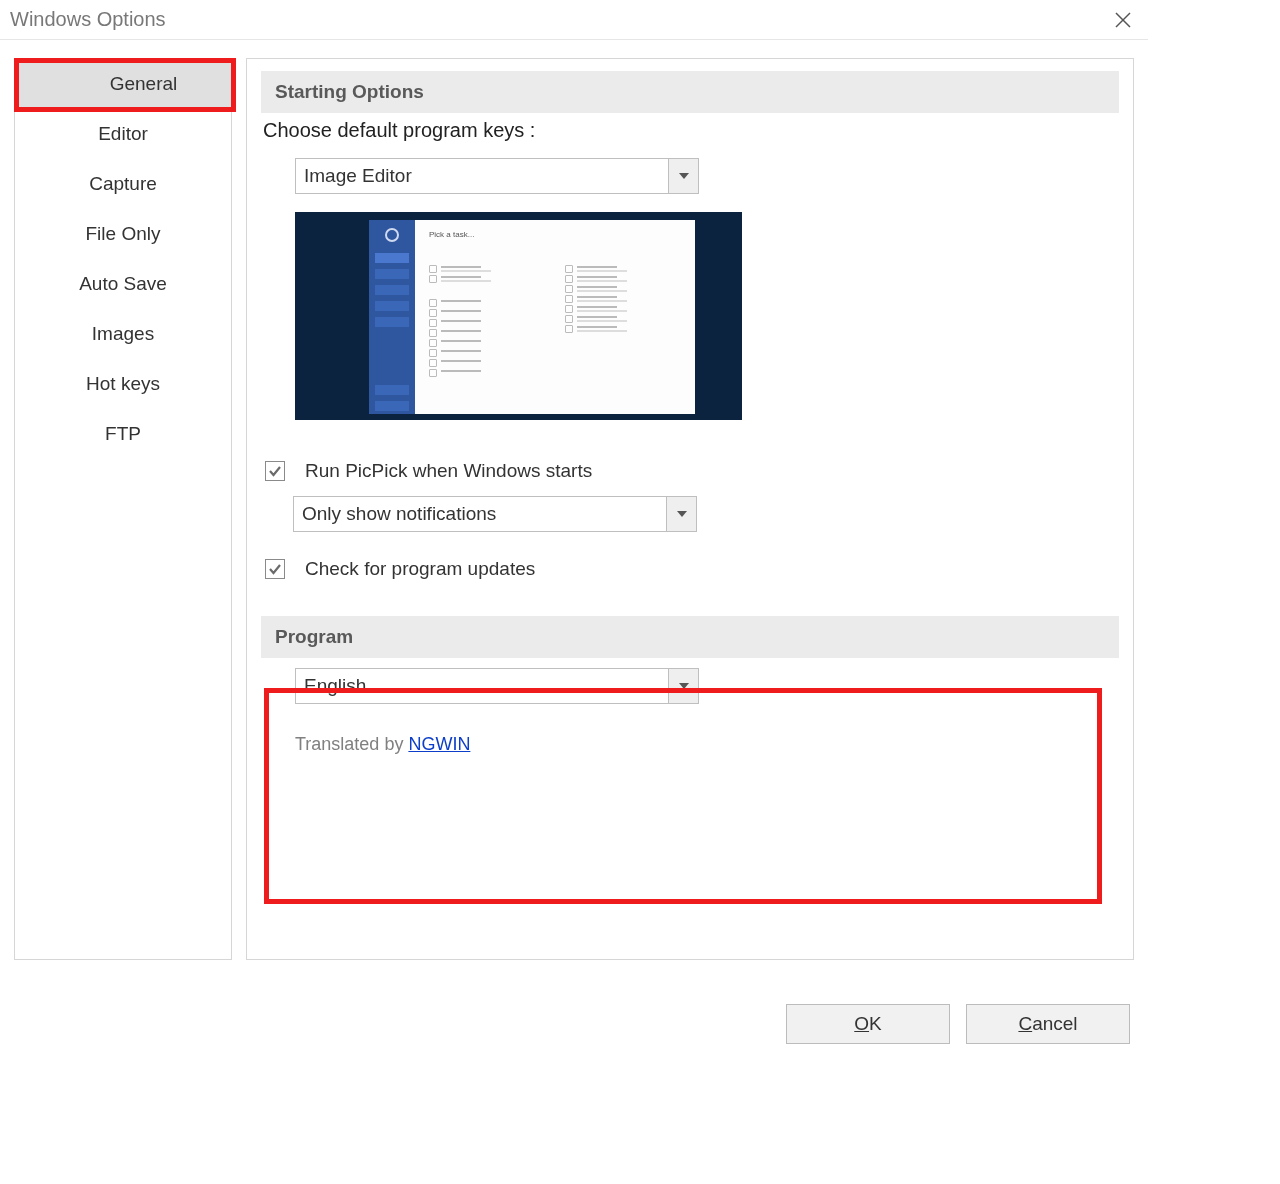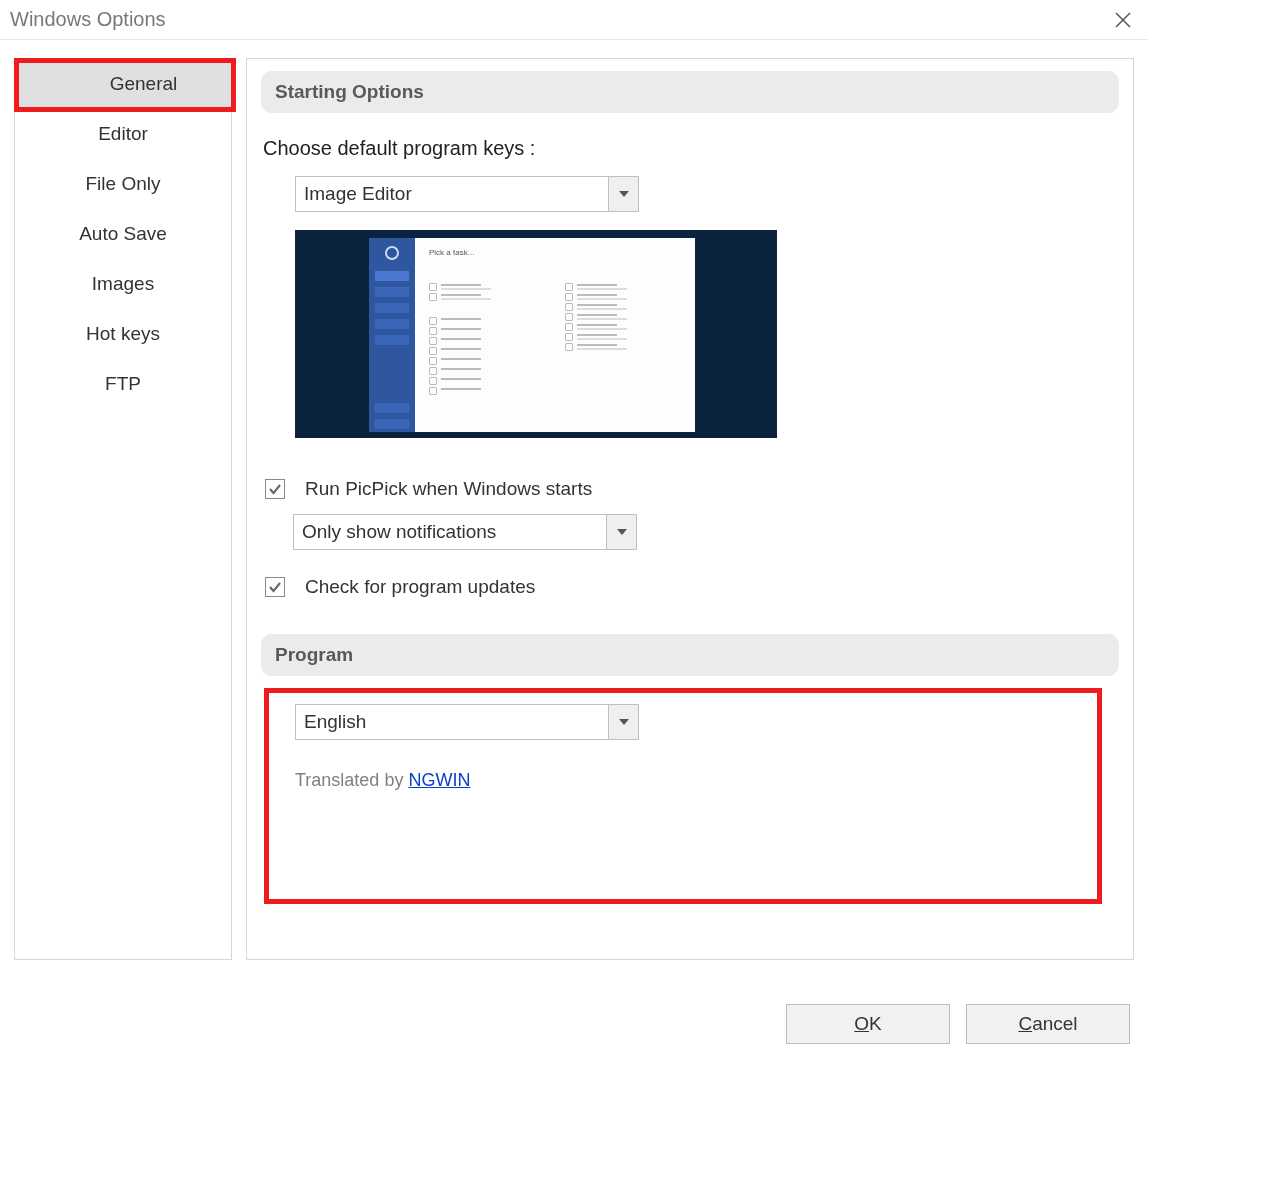--- a/index.html
+++ b/index.html
@@ -77,41 +77,40 @@
       position: relative;
       overflow: hidden;
     }
 
     .section-header {
       background: #ebebeb;
       color: #595959;
       font-weight: 600;
       font-size: 19px;
       padding: 10px 14px;
-      margin-bottom: 24px;
-      border-radius: 11px;
+      margin-bottom: 6px;
     }
 
     .label-text {
       font-size: 20px;
       color: #222;
       margin-bottom: 16px;
       margin-left: 2px;
     }
 
     .combo {
       display: inline-flex;
       align-items: stretch;
       height: 36px;
       margin-left: 34px;
       margin-bottom: 18px;
     }
     .combo-field {
       border: 1px solid #bfbfbf;
-      width: 314px;
+      width: 374px;
       padding: 4px 8px;
       font-size: 19px;
       color: #333;
       background: #fff;
       display: flex;
       align-items: center;
     }
     .combo-btn {
       border: 1px solid #bfbfbf;
       border-left: none;
@@ -119,21 +118,21 @@
       background: #efefef;
       display: flex;
       align-items: center;
       justify-content: center;
       cursor: pointer;
     }
     .combo-btn svg { width: 12px; height: 8px; fill: #555; }
 
     .preview-img {
       margin-left: 34px;
-      width: 482px;
+      width: 447px;
       height: 208px;
       background: #0c2340;
       margin-bottom: 40px;
       position: relative;
       overflow: hidden;
     }
     .preview-app {
       position: absolute;
       left: 74px; top: 8px;
       width: 326px; height: 194px;
@@ -244,20 +243,21 @@
         <line x1="16" y1="2" x2="2" y2="16"></line>
       </svg>
   </div>
 </div>
 
 <div class="body">
 
   <div class="sidebar">
     <div class="sidebar-item active"><span>General</span></div>
     <div class="sidebar-item"><span>Editor</span></div>
+    <div class="sidebar-item"><span>Capture</span></div>
     <div class="sidebar-item"><span>File Only</span></div>
     <div class="sidebar-item"><span>Auto Save</span></div>
     <div class="sidebar-item"><span>Images</span></div>
     <div class="sidebar-item"><span>Hot keys</span></div>
     <div class="sidebar-item"><span>FTP</span></div>
   </div>
 
   <div class="main">
     <div class="section-header">Starting Options</div>
 

